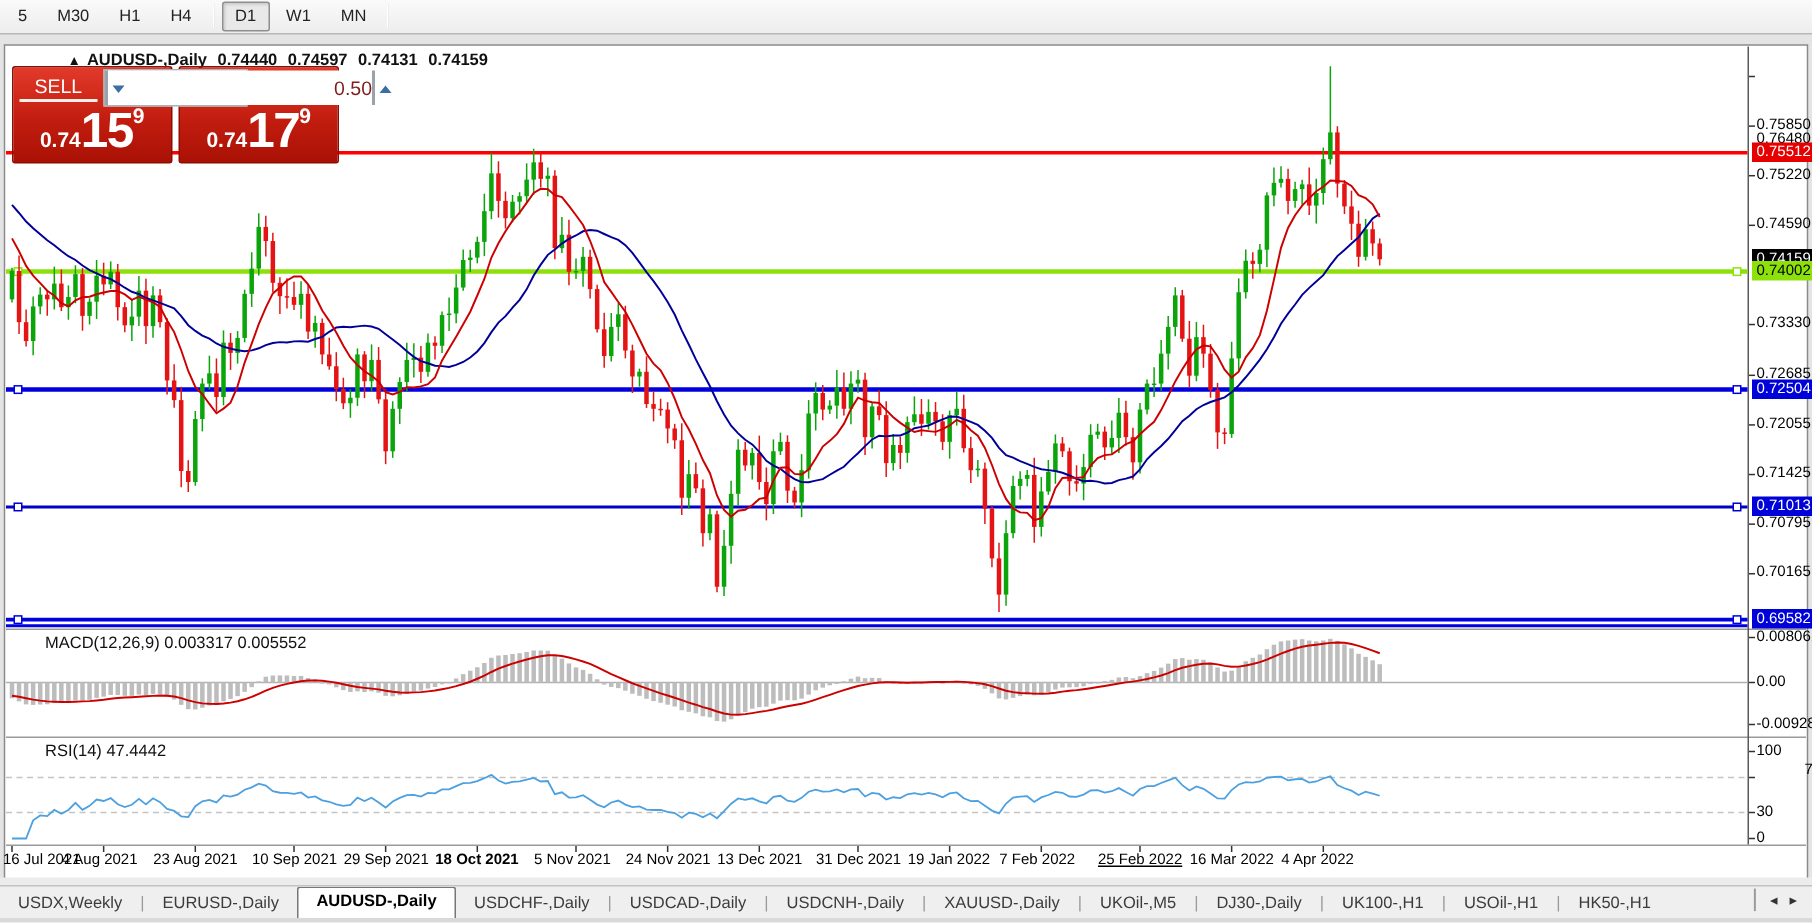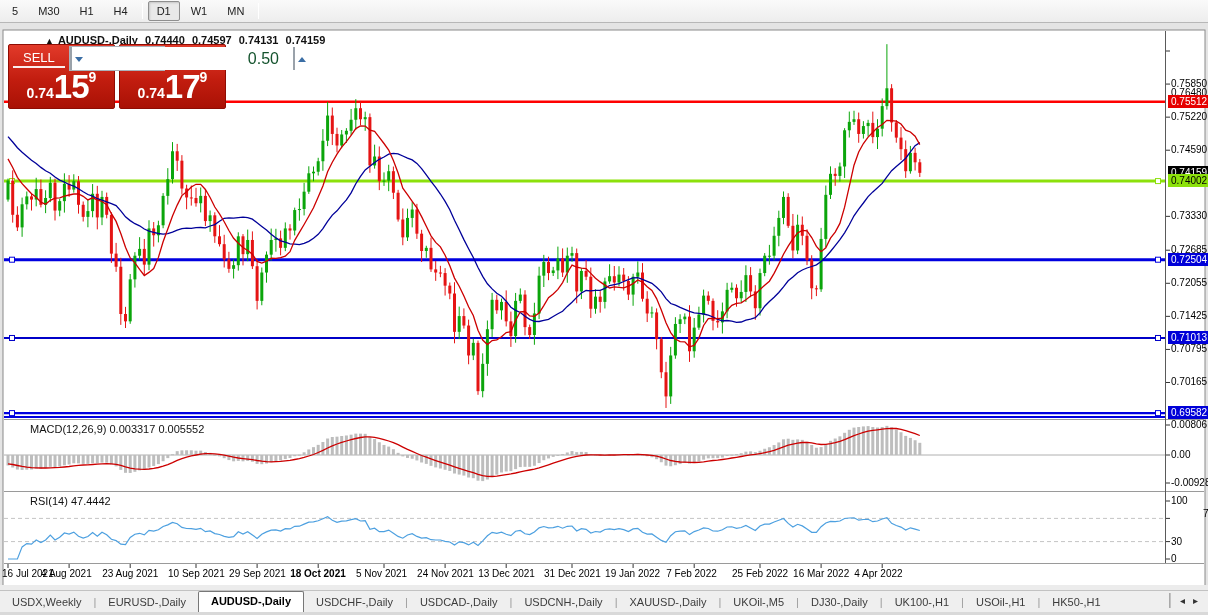--- a/index.html
+++ b/index.html
@@ -41,22 +41,22 @@
   .tp-price .big { font-size:33px; font-weight:700; letter-spacing:-1px; }
   .tp-price .sup { font-size:14px; font-weight:700; vertical-align:top; position:relative; top:1px; }
   .tp-spin { position:absolute; left:61px; top:2px; width:96px; height:25px; background:#eef0f2;
     border:1px solid #aab2ba; display:flex; z-index:22; }
   .spin-btn { width:17px; height:100%; background:linear-gradient(#fdfdfd,#d9dde1); border:1px solid #9aa2aa;
     position:relative; cursor:default; }
   .spin-btn .tri-dn { position:absolute; left:4px; top:9px; width:0; height:0;
     border-left:4px solid transparent; border-right:4px solid transparent; border-top:5px solid #3b6ea5; }
   .spin-btn .tri-up { position:absolute; left:4px; top:9px; width:0; height:0;
     border-left:4px solid transparent; border-right:4px solid transparent; border-bottom:5px solid #3b6ea5; }
-  .vol-input { flex:1; border:none; background:#fff; font-size:16px; text-align:right; padding-right:14px;
-    font-family:"Liberation Sans", sans-serif; color:#14532d; outline:none; }
+  .vol-input { flex:1; border:none; background:#fff; font-size:13px; text-align:right; padding-right:0;
+    font-family:"Liberation Sans", sans-serif; color:#7f1d1d; outline:none; }
 
   
   .price-axis { position:absolute; left:1167px; top:31px; width:41px; height:532px; z-index:8; }
   .pa-tick { position:absolute; left:4px; font-size:10px; color:#000; white-space:nowrap; }
   .pa-badge { position:absolute; left:1px; font-size:10px; padding:1px 3px 1px 3px; white-space:nowrap; min-width:39px; }
   .date-axis { position:absolute; left:0; top:564px; width:1165px; height:20px; z-index:8; }
   .da-label { position:absolute; top:4px; font-size:10px; color:#000; white-space:nowrap; }
 
   
   .tab-strip-gap { position:absolute; left:0; top:585px; width:1208px; height:5px; background:#ececec; z-index:15; }
@@ -807,21 +807,21 @@
       <div class="da-label" style="left: 102.2px;">23 Aug 2021</div>
       <div class="da-label" style="left: 168px;">10 Sep 2021</div>
       <div class="da-label" style="left: 229.1px;">29 Sep 2021</div>
       <div class="da-label" style="left: 290.2px; font-weight: bold;">18 Oct 2021</div>
       <div class="da-label" style="left: 356px;">5 Nov 2021</div>
       <div class="da-label" style="left: 417.1px;">24 Nov 2021</div>
       <div class="da-label" style="left: 478.2px;">13 Dec 2021</div>
       <div class="da-label" style="left: 544px;">31 Dec 2021</div>
       <div class="da-label" style="left: 605.1px;">19 Jan 2022</div>
       <div class="da-label" style="left: 666.2px;">7 Feb 2022</div>
-      <div class="da-label" style="left: 732px;">25 Feb 2022</div>
+      <div class="da-label" style="left: 732px; text-decoration: underline;">25 Feb 2022</div>
       <div class="da-label" style="left: 793.1px;">16 Mar 2022</div>
       <div class="da-label" style="left: 854.2px;">4 Apr 2022</div>
     </div>
 
 <div class="tab-strip-gap"></div>
 
 <div class="tab-bar" id="tab-bar">
       <div class="tab">USDX,Weekly</div>
       <div class="tab-sep">|</div>
       <div class="tab">EURUSD-,Daily</div>

